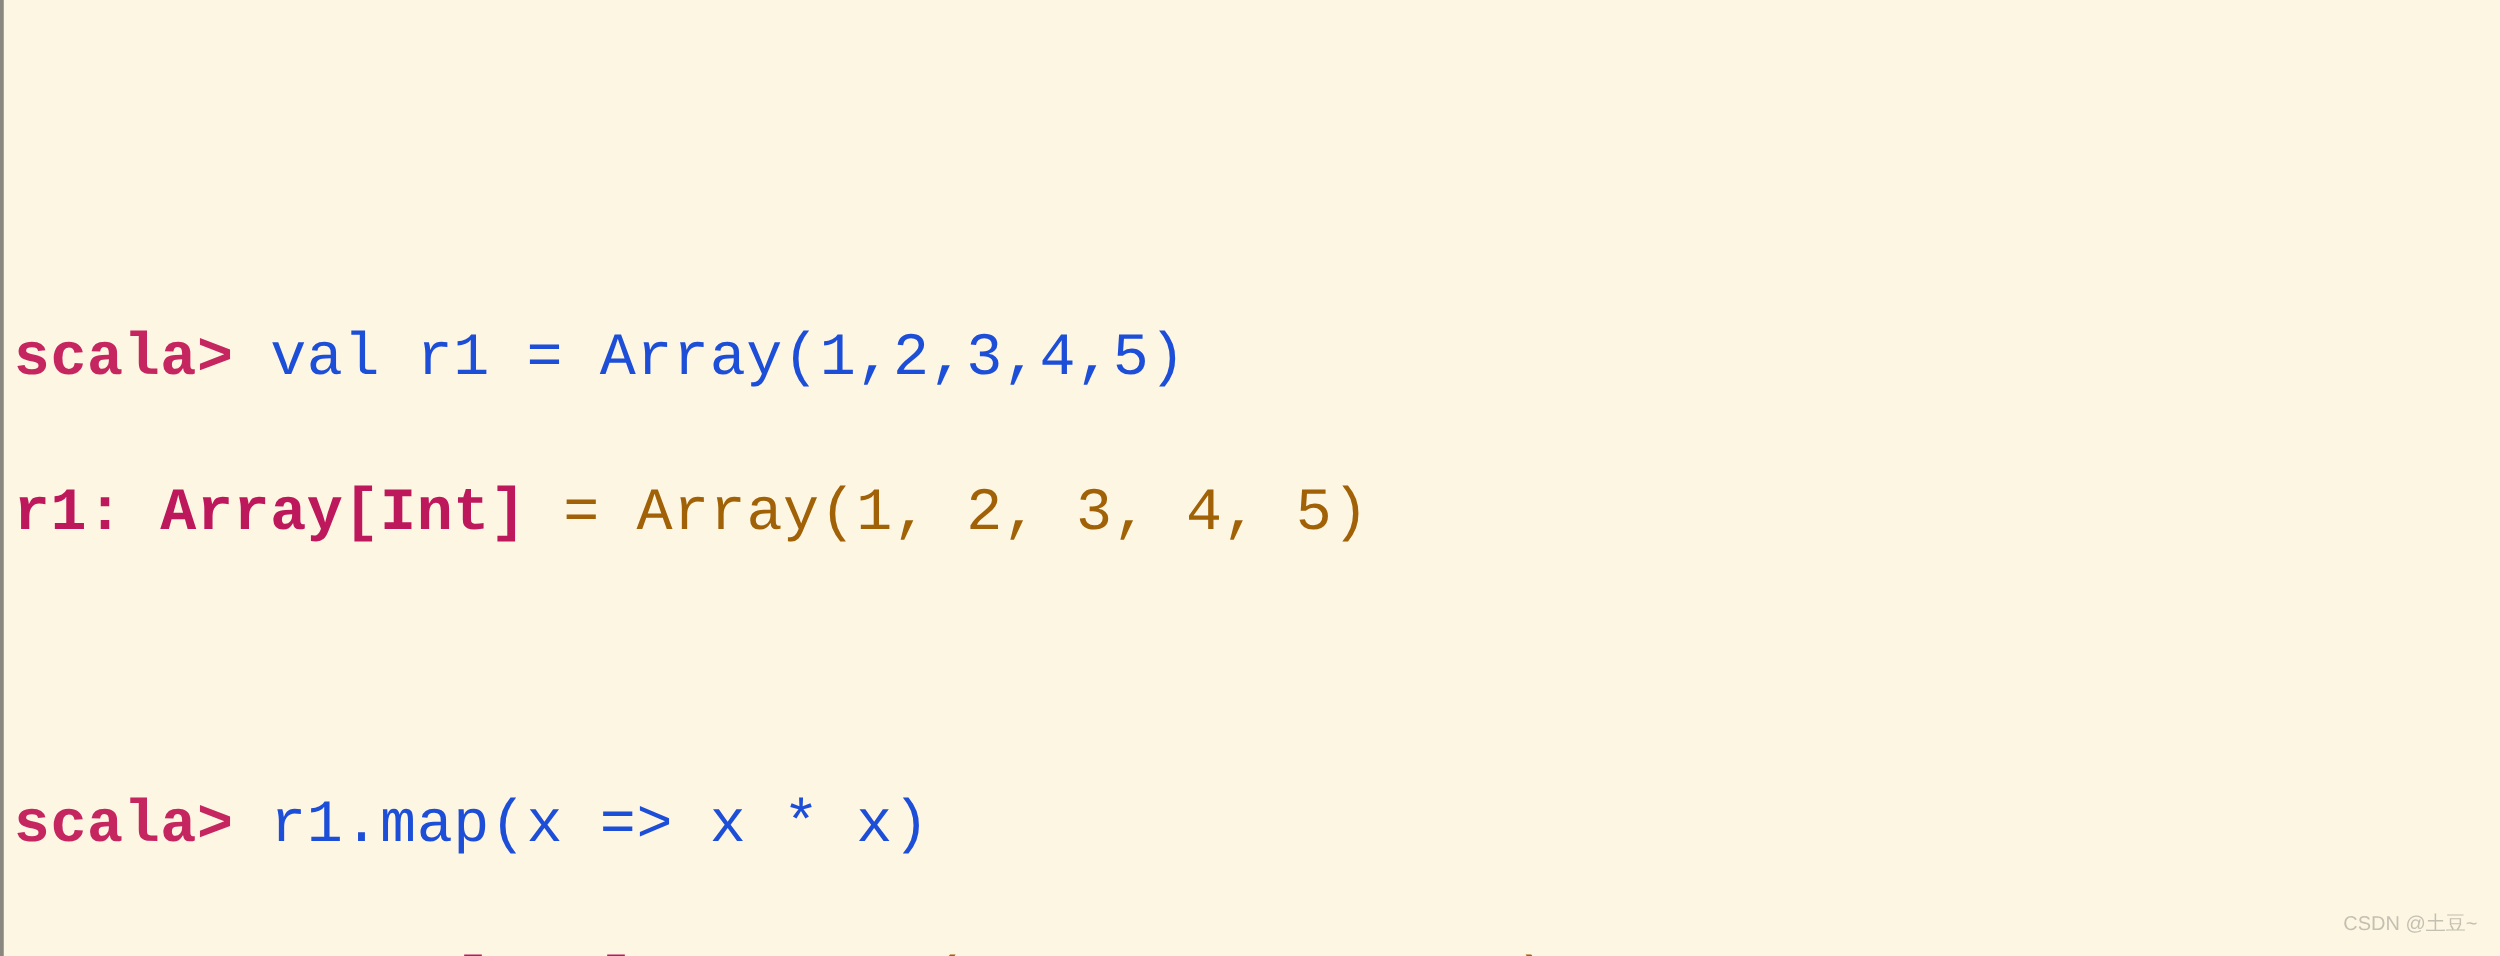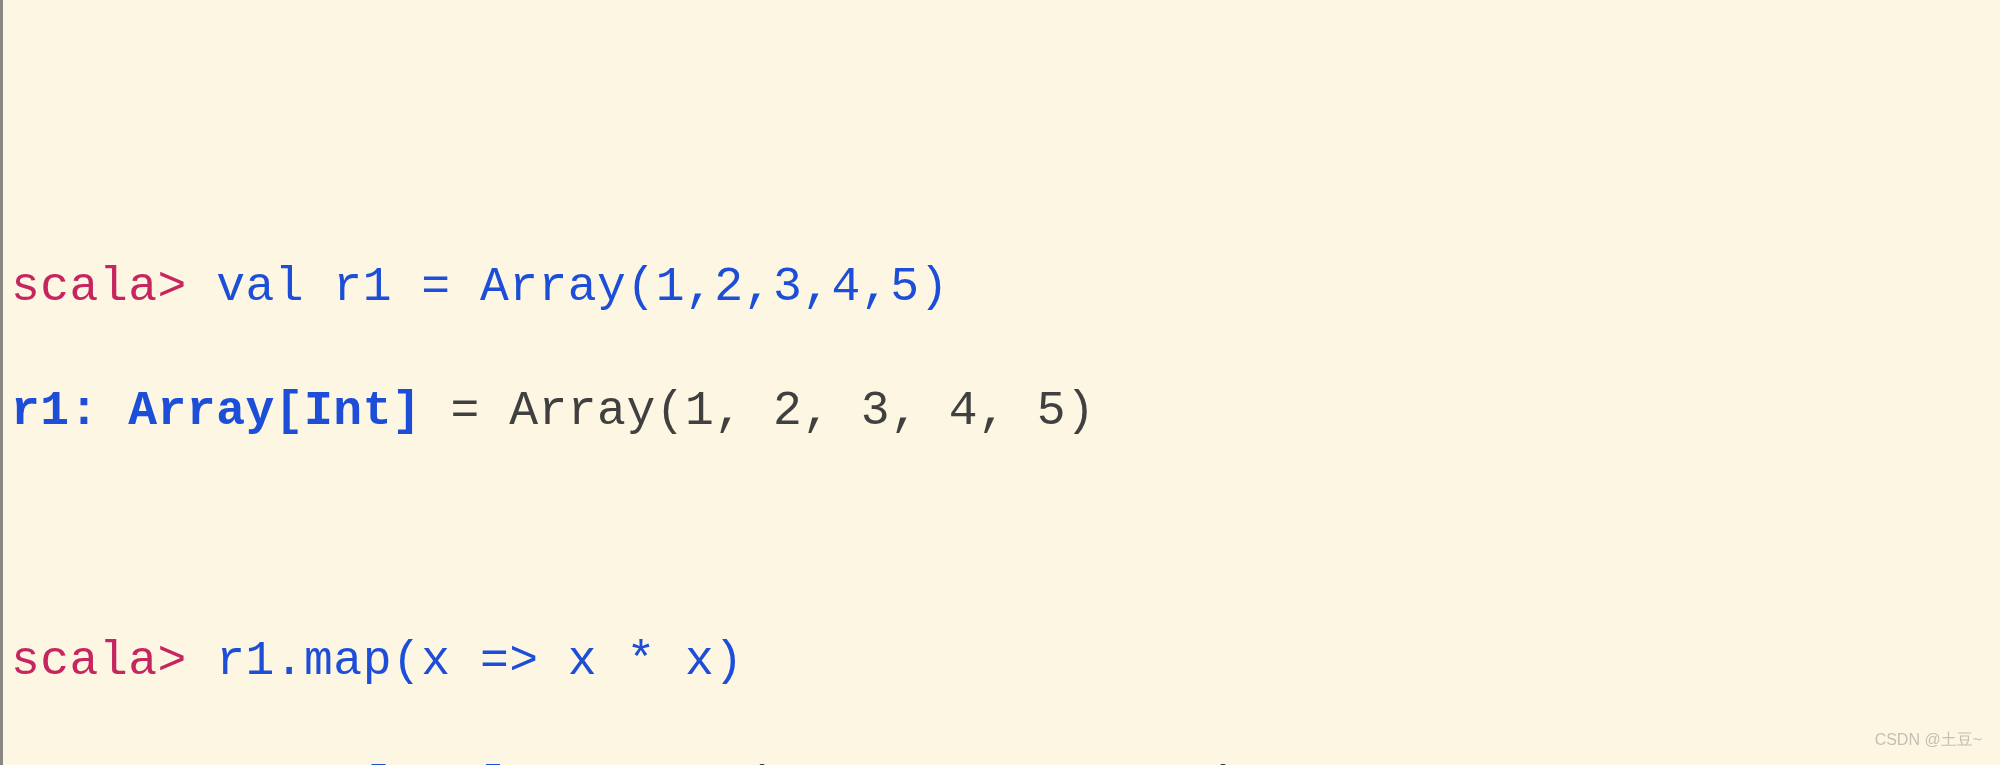--- a/index.html
+++ b/index.html
@@ -19,32 +19,32 @@
       overflow: hidden;
       width: 2000px;
       height: 765px;
       position: relative;
     }
     .line {
       display: block;
     }
     .prompt {
       color: #c6265f;
-      font-weight: normal;
+      font-weight: bold;
     }
     .input {
       color: #1d4ed8;
       font-weight: normal;
     }
     .strong {
-      color: #1d4ed8;
+      color: #be185d;
       font-weight: 900;
     }
     .out {
-      color: #404040;
+      color: #a16207;
       font-weight: normal;
     }
     .watermark {
       position: absolute;
       right: 18px;
       bottom: 14px;
       font-family: sans-serif;
       font-size: 16px;
       color: rgba(90, 90, 90, 0.35);
       letter-spacing: 0;

